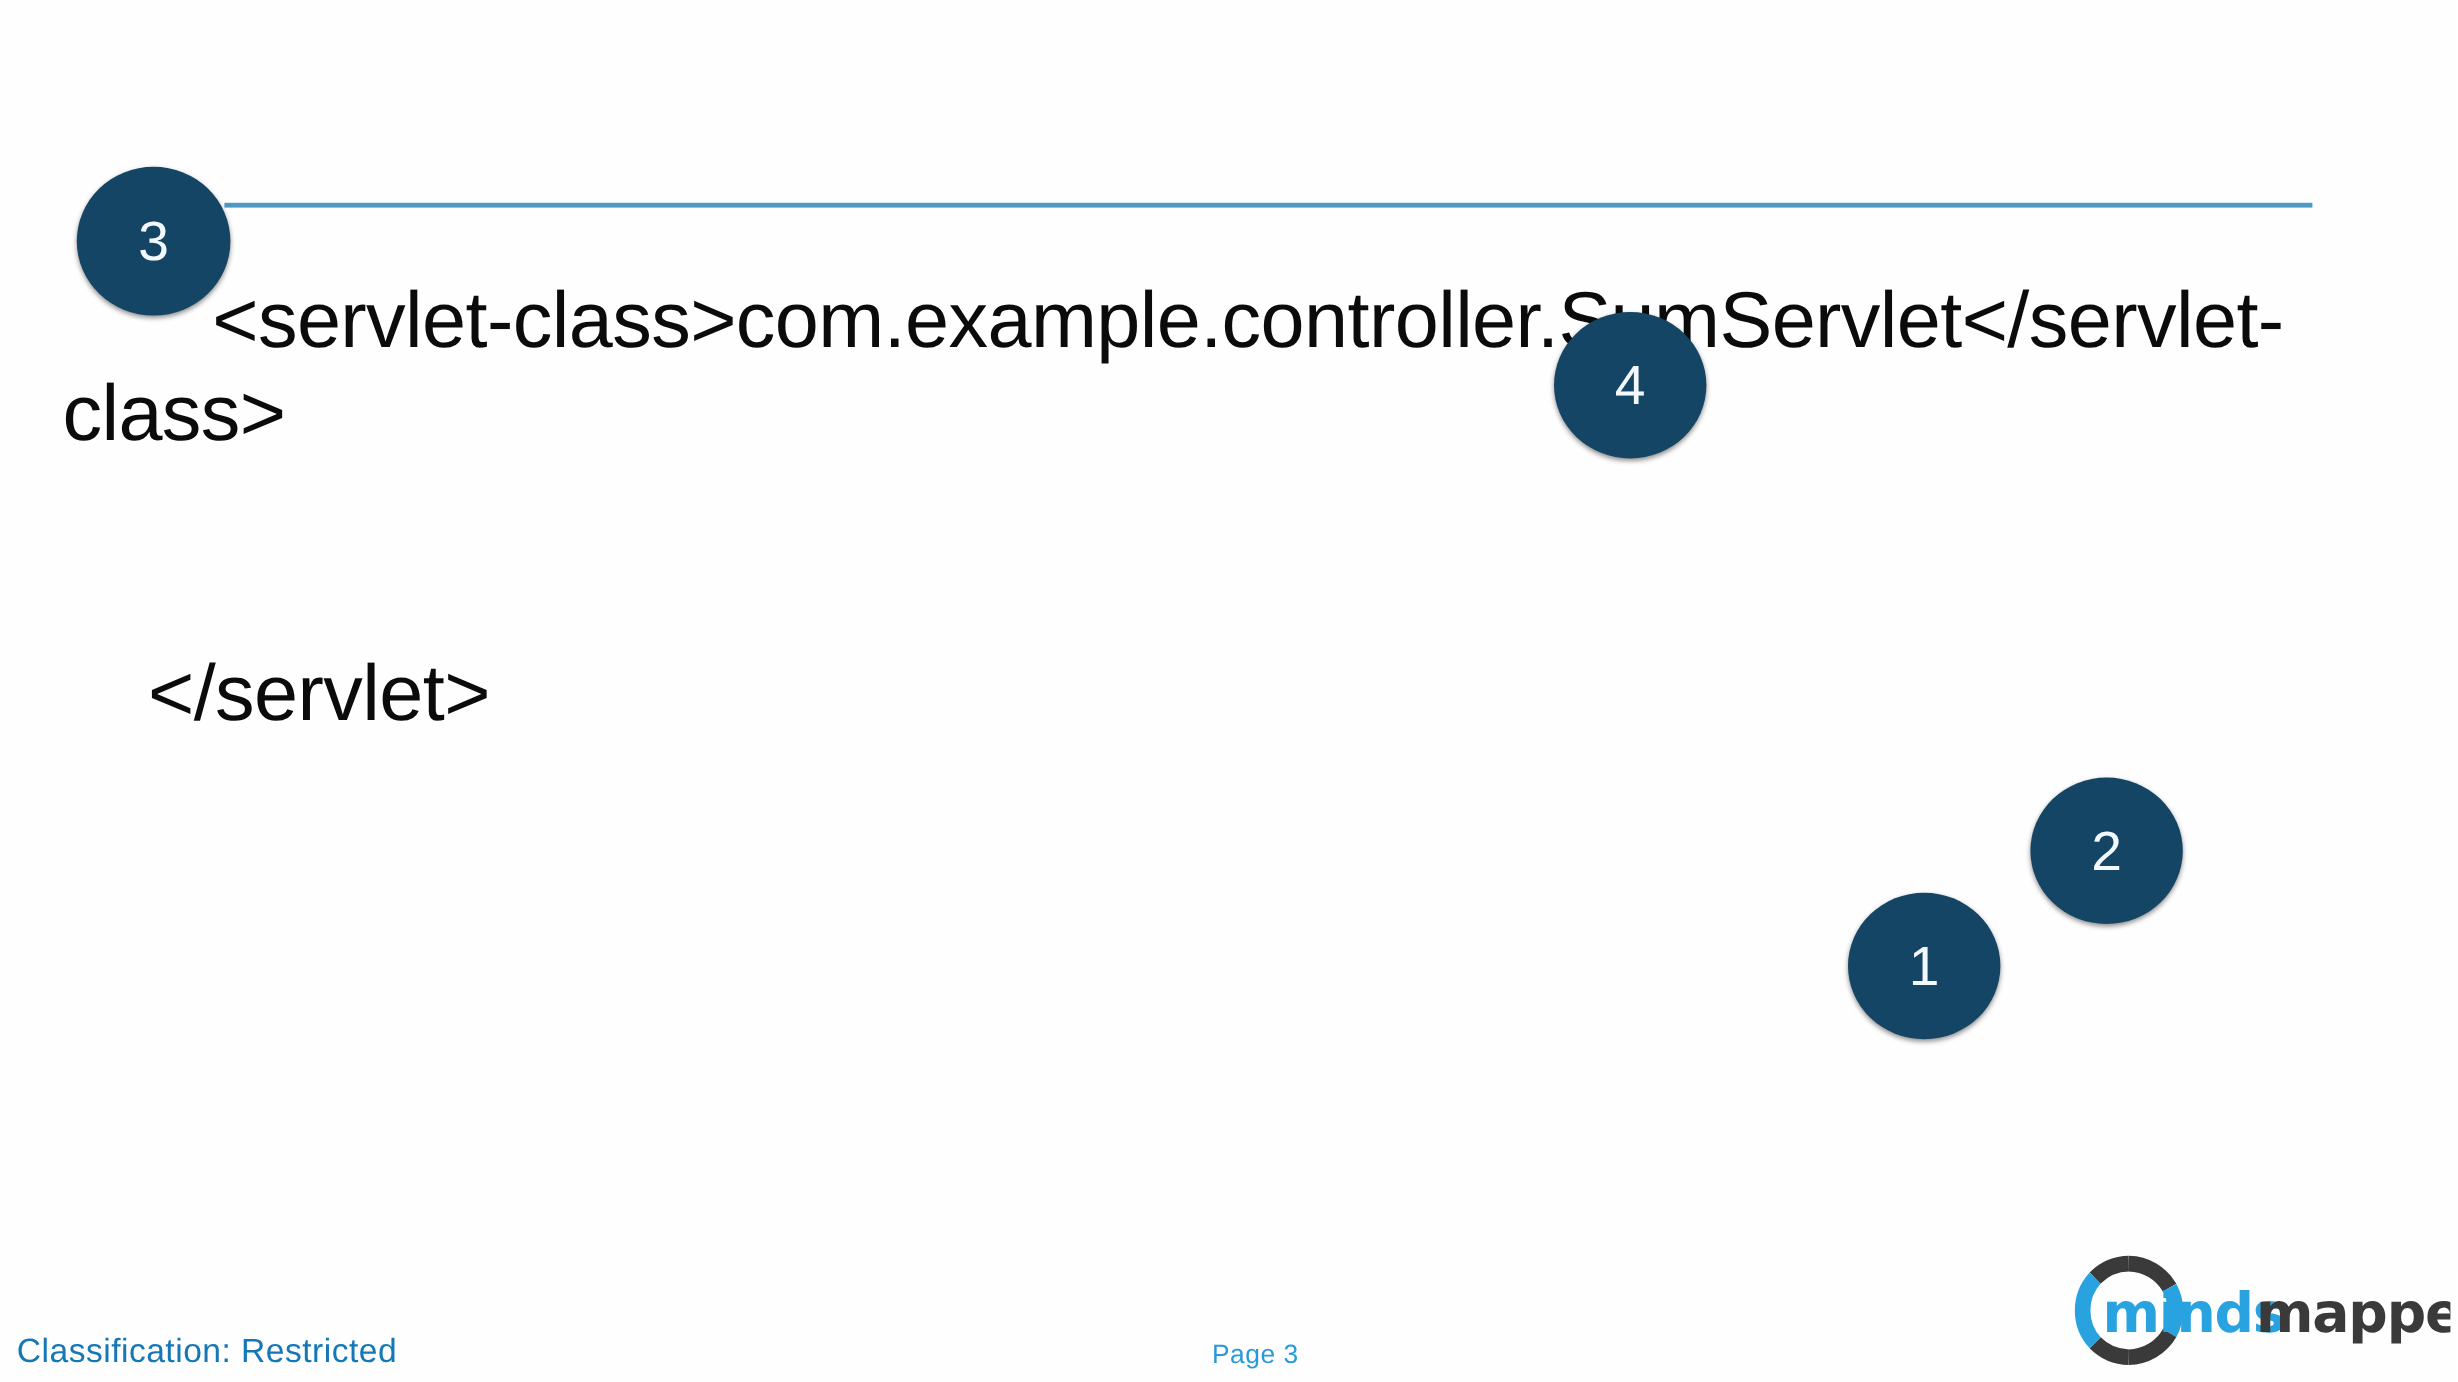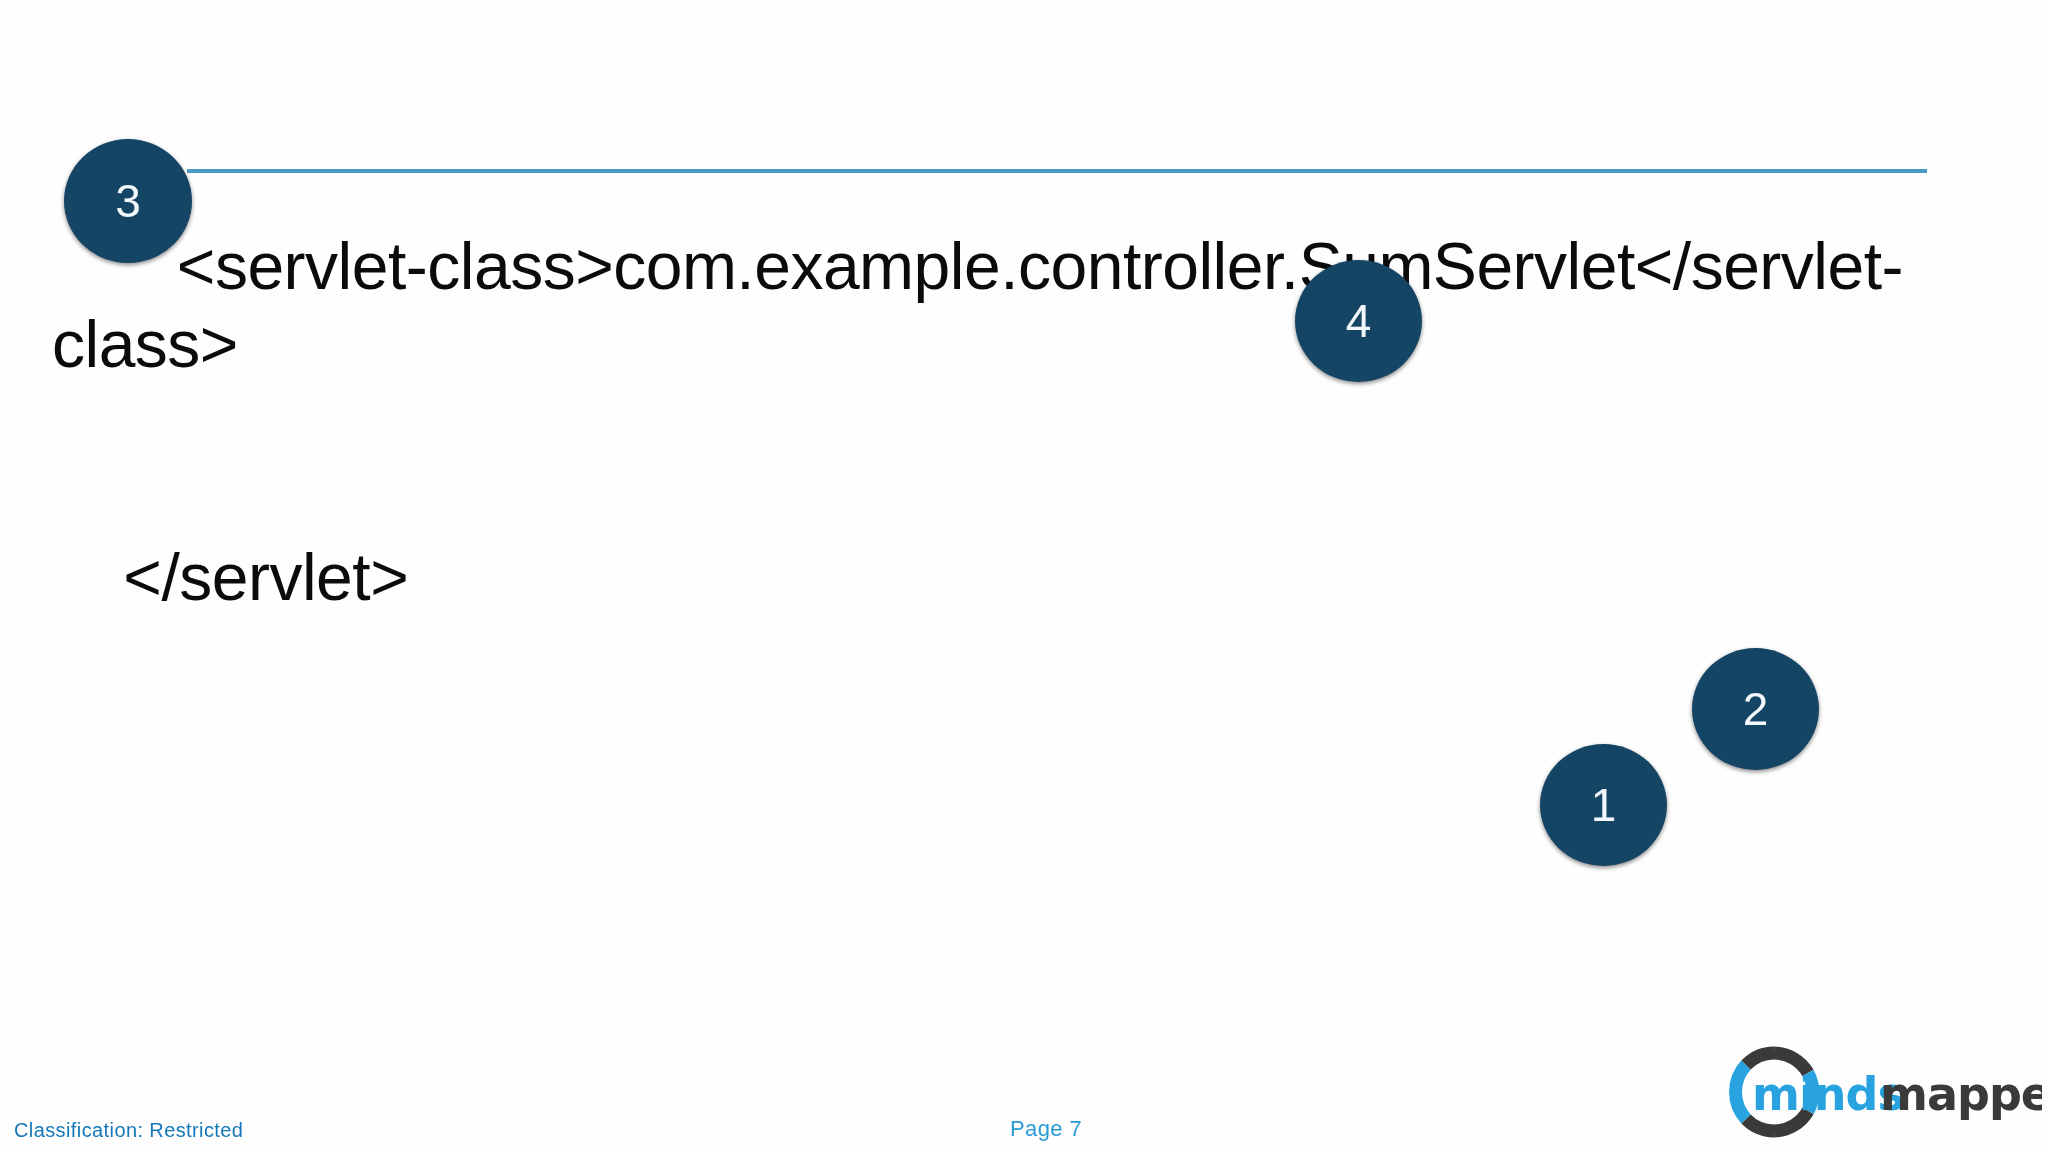--- a/index.html
+++ b/index.html
@@ -72,21 +72,21 @@
   #callout-4 { left: 1295px; top: 260px; width: 127px; height: 122px; }
   #callout-2 { left: 1692px; top: 648px; width: 127px; height: 122px; }
   #callout-1 { left: 1540px; top: 744px; width: 127px; height: 122px; }
 
   
   .footer-classification {
     position: absolute;
     left: 14px;
     top: 1142px;
     transform: translateY(-100%);
-    font-size: 20px;
+    font-size: 28px;
     color: #1477b8;
     letter-spacing: 0.4px;
     white-space: nowrap;
   }
   .footer-page {
     position: absolute;
     left: 1010px;
     top: 1142px;
     transform: translateY(-100%);
     font-size: 22px;
@@ -129,21 +129,21 @@
     <span>4</span>
   </div>
   <div class="callout" id="callout-2">
     <span>2</span>
   </div>
   <div class="callout" id="callout-1">
     <span>1</span>
   </div>
 
   <div class="footer-classification">Classification: Restricted</div>
-  <div class="footer-page">Page 7</div>
+  <div class="footer-page">Page 3</div>
 
   <div class="logo">
     <svg viewBox="0 0 320 104" width="320" height="104" xmlns="http://www.w3.org/2000/svg">
 
       <g fill="none" stroke-width="13" stroke-linecap="butt">
 
         <path d="M 52 13 A 40 40 0 0 1 86 33" stroke="#3a3a3a"></path>
 
         <path d="M 86 33 A 40 40 0 0 1 86 71" stroke="#29a3e0"></path>
 

